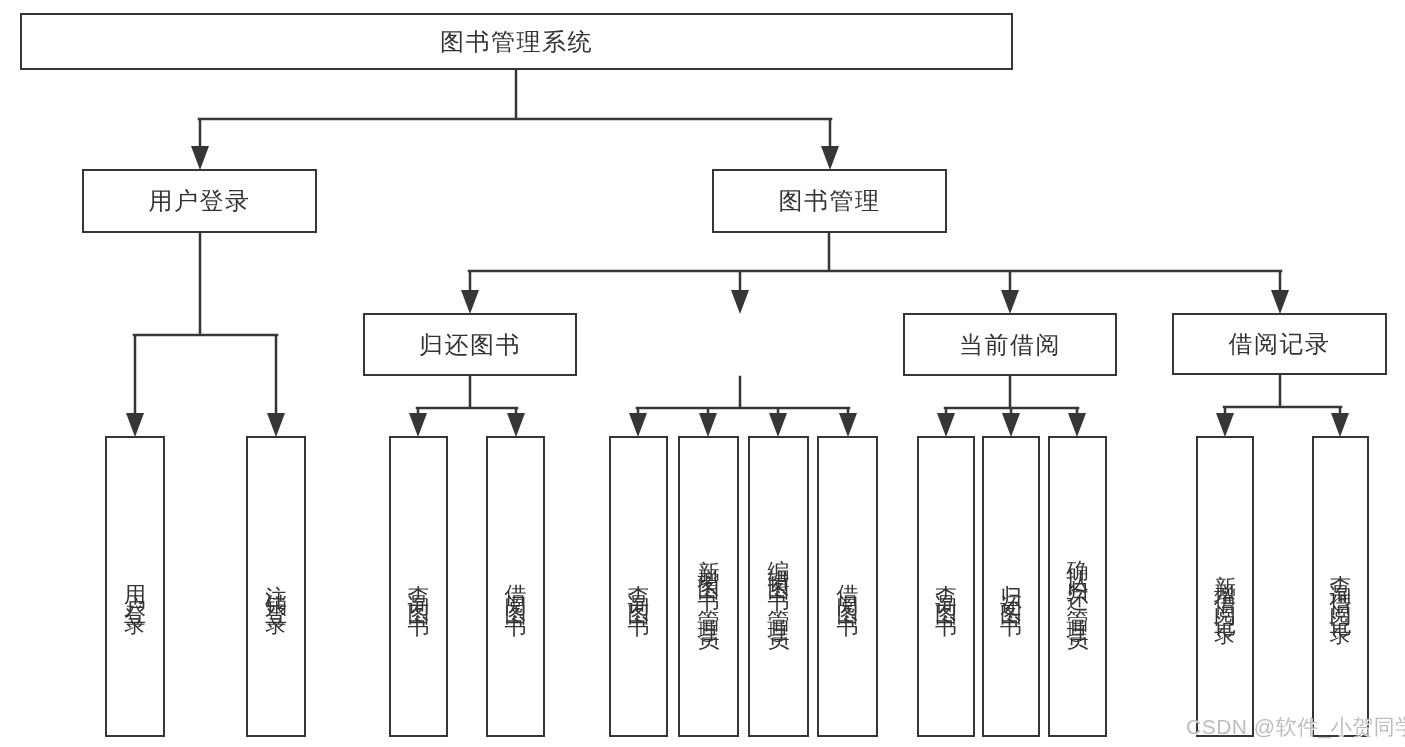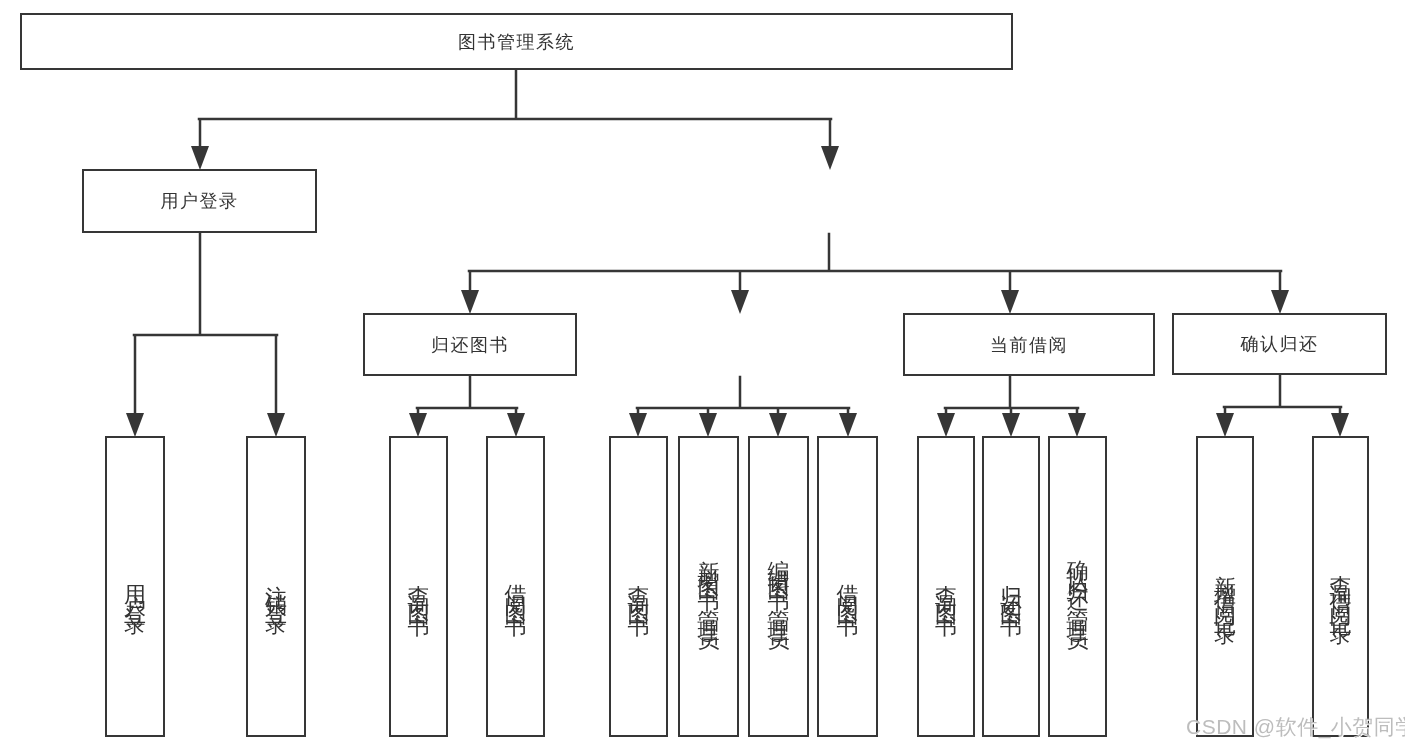--- a/index.html
+++ b/index.html
@@ -5,21 +5,21 @@
   html,body{margin:0;padding:0;background:#ffffff;}
   #stage{
     position:relative;width:1405px;height:747px;background:#ffffff;
     font-family:"Liberation Sans","DejaVu Sans",sans-serif;overflow:hidden;
   }
   .box{
     position:absolute;box-sizing:border-box;
     border:2.5px solid #363636;background:#ffffff;color:#333333;
     display:flex;align-items:center;justify-content:center;
   }
-  .hbox{font-size:18px;letter-spacing:1.5px;white-space:nowrap;}
+  .hbox{font-size:24px;letter-spacing:1.5px;white-space:nowrap;}
   .vbox{
     writing-mode:vertical-rl;text-orientation:mixed;
     font-size:22px;letter-spacing:10px;line-height:1;white-space:nowrap;
   }
   #connectors{position:absolute;left:0;top:0;z-index:0;}
   .box{z-index:1;}
   #watermark{
     position:absolute;left:1186px;top:713px;z-index:5;
     font-size:21px;color:#bdbdbd;letter-spacing:0.5px;white-space:nowrap;
     text-shadow:1px 1px 0 #ffffff;
@@ -58,24 +58,25 @@
       <polygon points="1002,413 1020,413 1011,437"></polygon>
       <polygon points="1068,413 1086,413 1077,437"></polygon>
       <polygon points="1216,413 1234,413 1225,437"></polygon>
       <polygon points="1331,413 1349,413 1340,437"></polygon>
     </g>
   </svg>
 
   <div class="box hbox" style="left:20px;top:13px;width:993px;height:57px;">图书管理系统</div>
 
   <div class="box hbox" style="left:82px;top:169px;width:235px;height:64px;">用户登录</div>
+  <div class="box hbox" style="left:712px;top:169px;width:235px;height:64px;">图书管理</div>
 
   <div class="box hbox" style="left:363px;top:313px;width:214px;height:63px;">归还图书</div>
-  <div class="box hbox" style="left:903px;top:313px;width:252px;height:63px;">当前借阅</div>
-  <div class="box hbox" style="left:1172px;top:313px;width:215px;height:62px;">确认归还</div>
+  <div class="box hbox" style="left:903px;top:313px;width:214px;height:63px;">当前借阅</div>
+  <div class="box hbox" style="left:1172px;top:313px;width:215px;height:62px;">借阅记录</div>
 
   <div class="box vbox" style="left:105px;top:436px;width:60px;height:301px;">用户登录</div>
   <div class="box vbox" style="left:246px;top:436px;width:60px;height:301px;">注销登录</div>
 
   <div class="box vbox" style="left:389px;top:436px;width:59px;height:301px;">查询图书</div>
   <div class="box vbox" style="left:486px;top:436px;width:59px;height:301px;">借阅图书</div>
 
   <div class="box vbox" style="left:609px;top:436px;width:59px;height:301px;">查询图书</div>
   <div class="box vbox" style="left:678px;top:436px;width:61px;height:301px;">新增图书（管理员）</div>
   <div class="box vbox" style="left:748px;top:436px;width:61px;height:301px;">编辑图书（管理员）</div>

